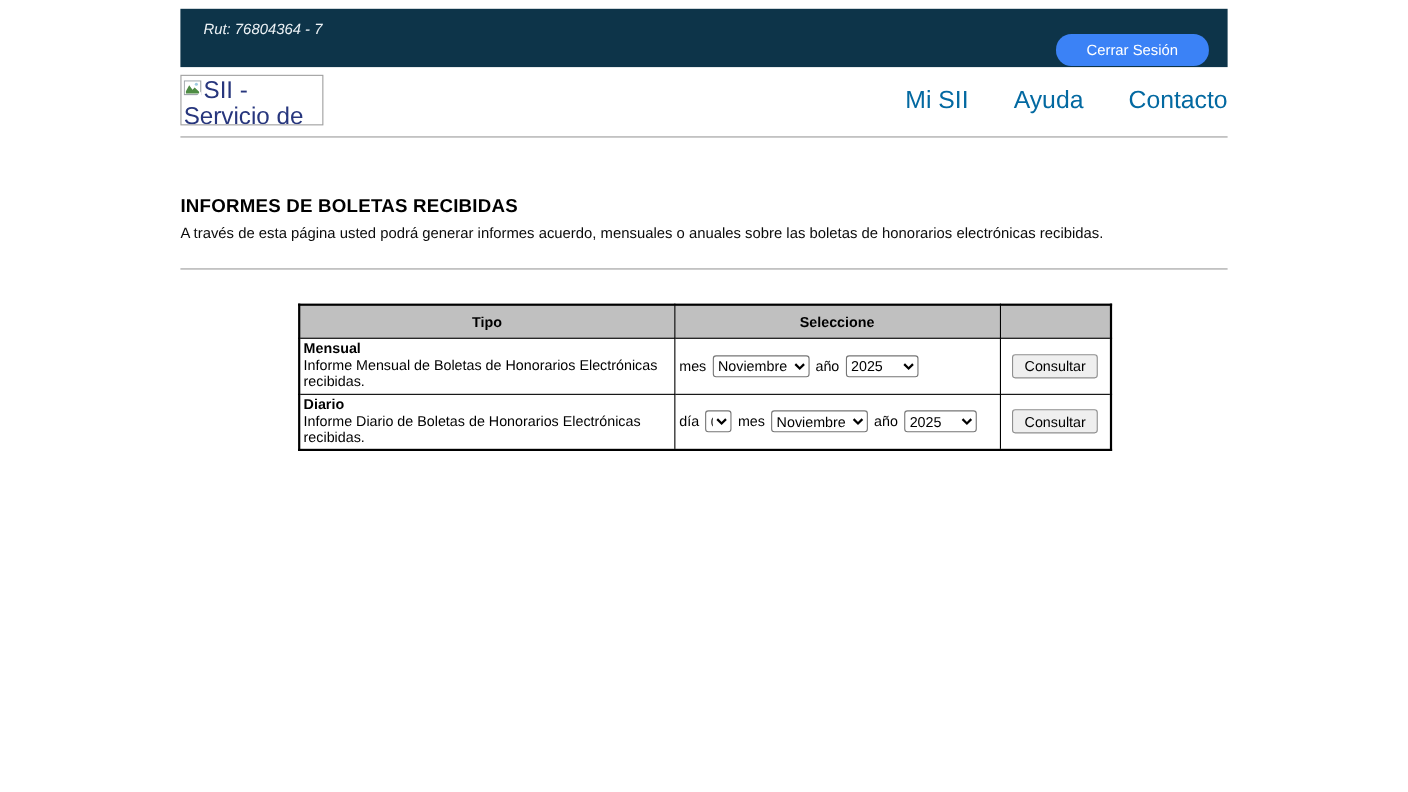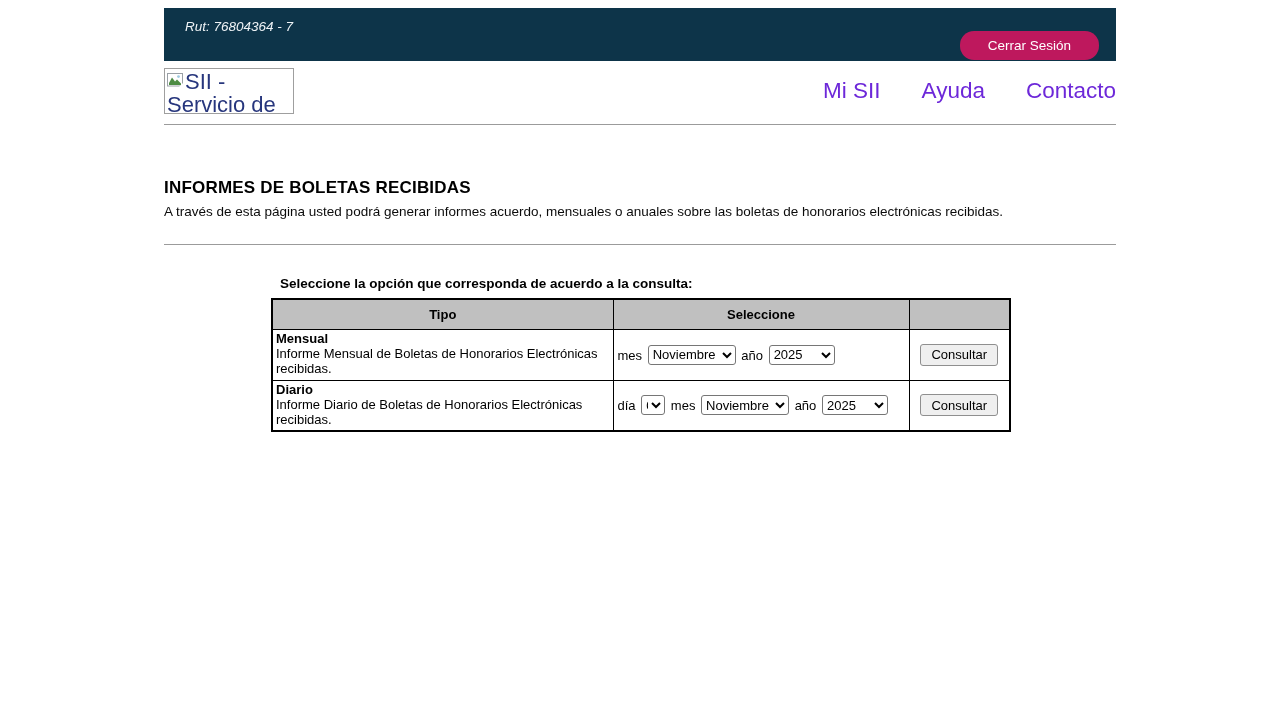--- a/index.html
+++ b/index.html
@@ -16,21 +16,21 @@
   .topbar {
     height: 53px;
     background: #0d3449;
     display: flex;
     align-items: center;
     justify-content: space-between;
     padding: 0 17px 0 21px;
   }
   .rut-text { color: #eef3f6; font-size: 13.5px; align-self: flex-start; margin-top: 11px; font-style: italic; }
   .logout-btn {
-    background: #be185d;
+    background: #3b82f6;
     color: #ffffff;
     border: none;
     border-radius: 14px;
     padding: 7px 28px;
     font-size: 13.5px;
     font-family: "Liberation Sans", sans-serif;
     cursor: pointer;
     margin-top: 22px;
   }
 
@@ -48,21 +48,21 @@
     padding: 1px 2px;
     line-height: 1.06;
   }
   .logo-box .broken-icon { vertical-align: baseline; margin-right: 1px; }
   .logo-alt {
     color: #27367d;
     font-size: 22px;
   }
   .nav { display: flex; gap: 41px; }
   .nav a {
-    color: #6d28d9;
+    color: #0369a1;
     font-size: 22.5px;
     text-decoration: none;
     cursor: pointer;
   }
   .rule {
     border: none;
     border-top: 1px solid #9b9b9b;
     margin: 0;
   }
 
@@ -175,21 +175,20 @@
     </nav>
   </div>
   <hr class="rule">
 
   <div class="main">
     <h1 class="page-title">INFORMES DE BOLETAS RECIBIDAS</h1>
     <div class="page-subtitle">A través de esta página usted podrá generar informes acuerdo, mensuales o anuales sobre las boletas de honorarios electrónicas recibidas.</div>
     <hr class="rule rule2">
 
     <div class="table-area">
-      <div class="table-caption">Seleccione la opción que corresponda de acuerdo a la consulta:</div>
 
       <table class="report-table">
         <colgroup>
           <col class="col-tipo">
             <col class="col-sel">
             <col class="col-btn">
         </colgroup>
         <thead>
           <tr>
             <th>Tipo</th>

